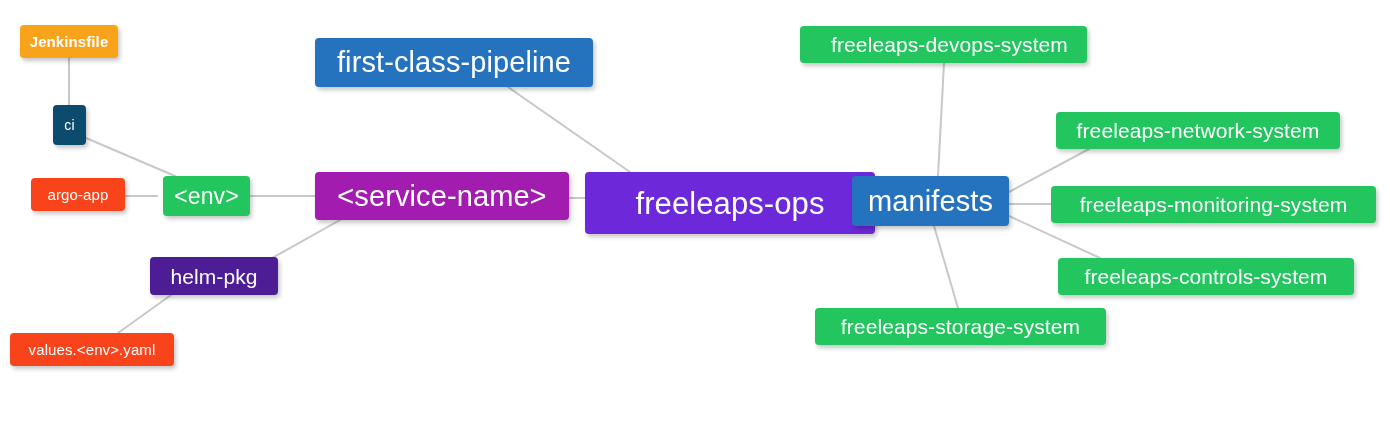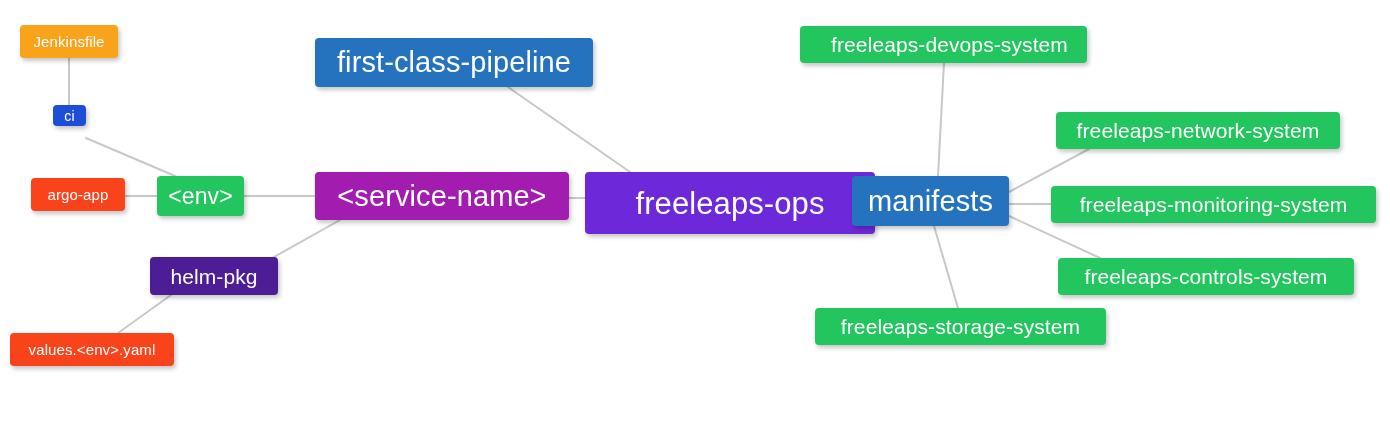--- a/index.html
+++ b/index.html
@@ -64,30 +64,30 @@
       <line x1="508" y1="87" x2="630" y2="172" stroke="#c8c8c8" stroke-width="2" stroke-linecap="round"></line>
       <line x1="569" y1="198" x2="585" y2="198" stroke="#c8c8c8" stroke-width="2" stroke-linecap="round"></line>
       <line x1="845" y1="201" x2="852" y2="201" stroke="#c8c8c8" stroke-width="2" stroke-linecap="round"></line>
       <line x1="938" y1="176" x2="944" y2="63" stroke="#c8c8c8" stroke-width="2" stroke-linecap="round"></line>
       <line x1="1009" y1="192" x2="1089" y2="149" stroke="#c8c8c8" stroke-width="2" stroke-linecap="round"></line>
       <line x1="1009" y1="204" x2="1051" y2="204" stroke="#c8c8c8" stroke-width="2" stroke-linecap="round"></line>
       <line x1="1009" y1="216" x2="1100" y2="258" stroke="#c8c8c8" stroke-width="2" stroke-linecap="round"></line>
       <line x1="934" y1="226" x2="958" y2="308" stroke="#c8c8c8" stroke-width="2" stroke-linecap="round"></line>
     </svg>
   <div id="node-layer">
-      <div class="node tier-tiny" style="left: 20px; top: 25px; width: 98px; height: 33px; background: rgb(249, 163, 27);">
+      <div class="node tier-tiny" style="left: 20px; top: 25px; width: 98px; height: 33px; background: rgb(249, 163, 27); font-weight: bold;">
         <span>Jenkinsfile</span>
       </div>
-      <div class="node tier-micro" style="left: 53px; top: 105px; width: 33px; height: 21px; background: #1d4ed8;">
+      <div class="node tier-micro" style="left: 53px; top: 105px; width: 33px; height: 40px; background: #0c4a6e;">
         <span>ci</span>
       </div>
       <div class="node tier-tiny" style="left: 31px; top: 178px; width: 94px; height: 33px; background: rgb(249, 67, 27);">
         <span>argo-app</span>
       </div>
-      <div class="node tier-mid" style="left: 157px; top: 176px; width: 87px; height: 40px; background: rgb(34, 197, 94);">
+      <div class="node tier-mid" style="left: 163px; top: 176px; width: 87px; height: 40px; background: rgb(34, 197, 94);">
         <span>&lt;env&gt;</span>
       </div>
       <div class="node tier-small" style="left: 150px; top: 257px; width: 128px; height: 38px; background: #4c1d95;">
         <span>helm-pkg</span>
       </div>
       <div class="node tier-tiny" style="left: 10px; top: 333px; width: 164px; height: 33px; background: rgb(249, 67, 27);">
         <span>values.&lt;env&gt;.yaml</span>
       </div>
       <div class="node tier-big" style="left: 315px; top: 38px; width: 278px; height: 49px; background: rgb(37, 115, 190);">
         <span>first-class-pipeline</span>

